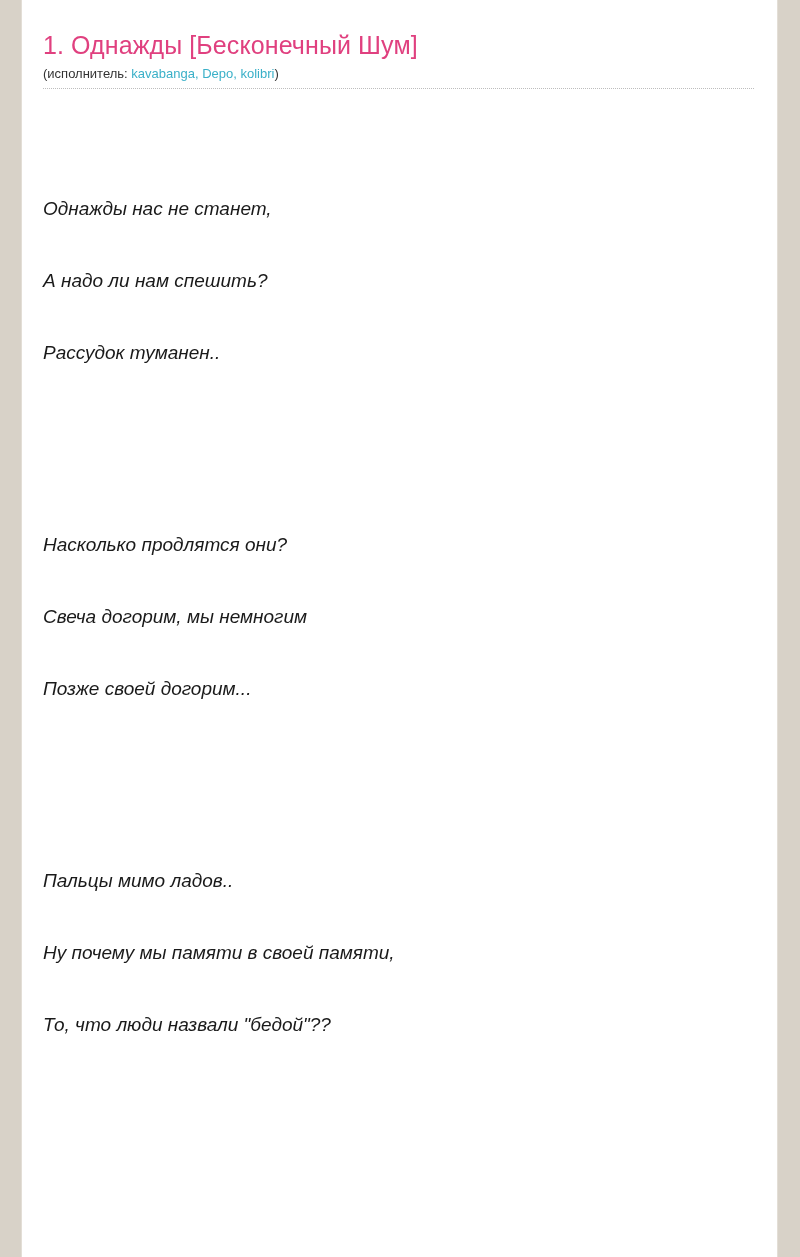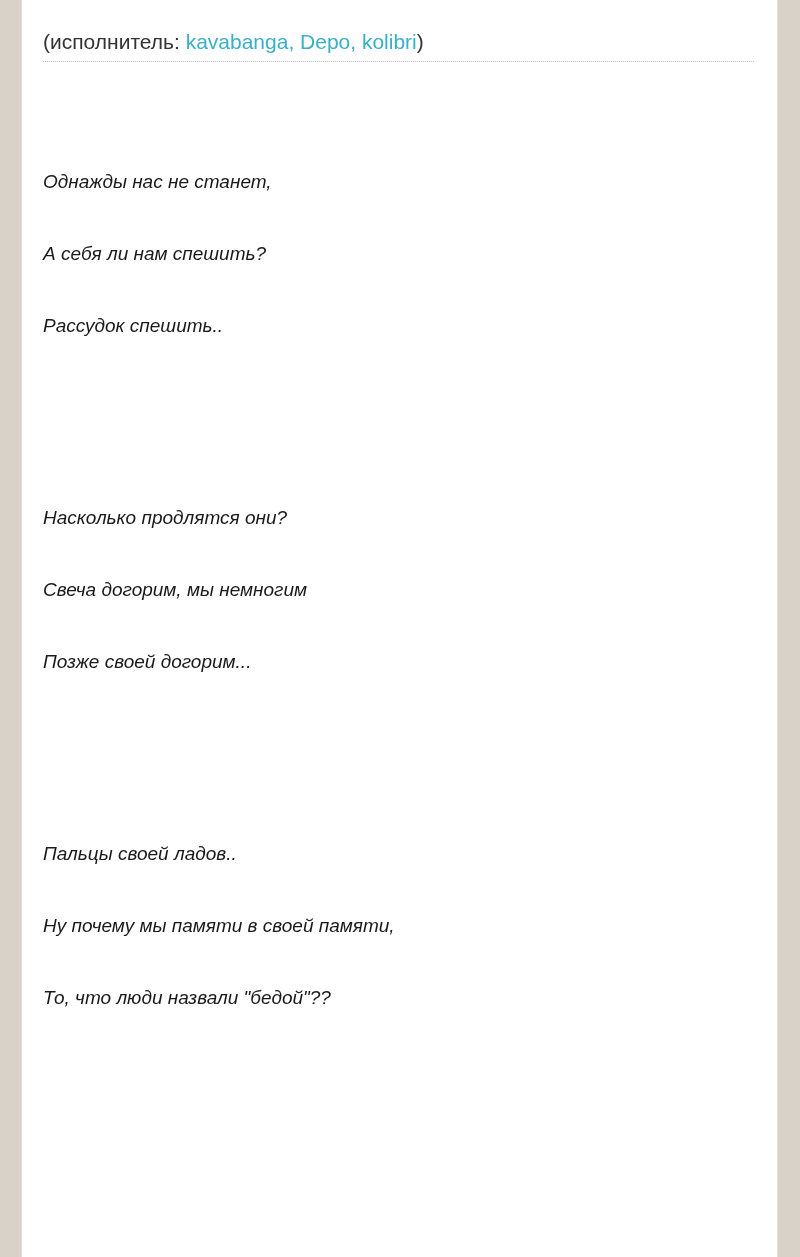--- a/index.html
+++ b/index.html
@@ -29,21 +29,21 @@
   }
   .song-title {
     color: #e0407f;
     font-size: 25px;
     font-weight: normal;
     margin: 0 0 6px 0;
     letter-spacing: 0.1px;
     line-height: 1.2;
   }
   .artist-line {
-    font-size: 21px;
+    font-size: 13px;
     color: #333333;
     padding-bottom: 7px;
     border-bottom: 1px dotted #bdbdbd;
     width: 711px;
     box-sizing: border-box;
   }
   .artist-link {
     color: #3ab0c8;
     text-decoration: none;
   }
@@ -61,36 +61,37 @@
   .line {
     white-space: pre;
   }
 </style>
 </head>
 <body>
 
 <div class="page">
   <div class="inner">
 
+    <h1 class="song-title">1. Однажды [Бесконечный Шум]</h1>
 
     <div class="artist-line"><span>(исполнитель: </span><a class="artist-link" href="#">kavabanga, Depo, kolibri</a><span>)</span></div>
 
     <div class="lyrics">
       <div class="stanza">
         <div class="line">Однажды нас не станет,</div>
-        <div class="line">А себя ли нам спешить?</div>
-        <div class="line">Рассудок спешить..</div>
+        <div class="line">А надо ли нам спешить?</div>
+        <div class="line">Рассудок туманен..</div>
       </div>
       <div class="stanza">
         <div class="line">Насколько продлятся они?</div>
         <div class="line">Свеча догорим, мы немногим</div>
         <div class="line">Позже своей догорим...</div>
       </div>
       <div class="stanza">
-        <div class="line">Пальцы своей ладов..</div>
+        <div class="line">Пальцы мимо ладов..</div>
         <div class="line">Ну почему мы памяти в своей памяти,</div>
         <div class="line">То, что люди назвали "бедой"??</div>
       </div>
       
       
       
       
       
       
     </div>

